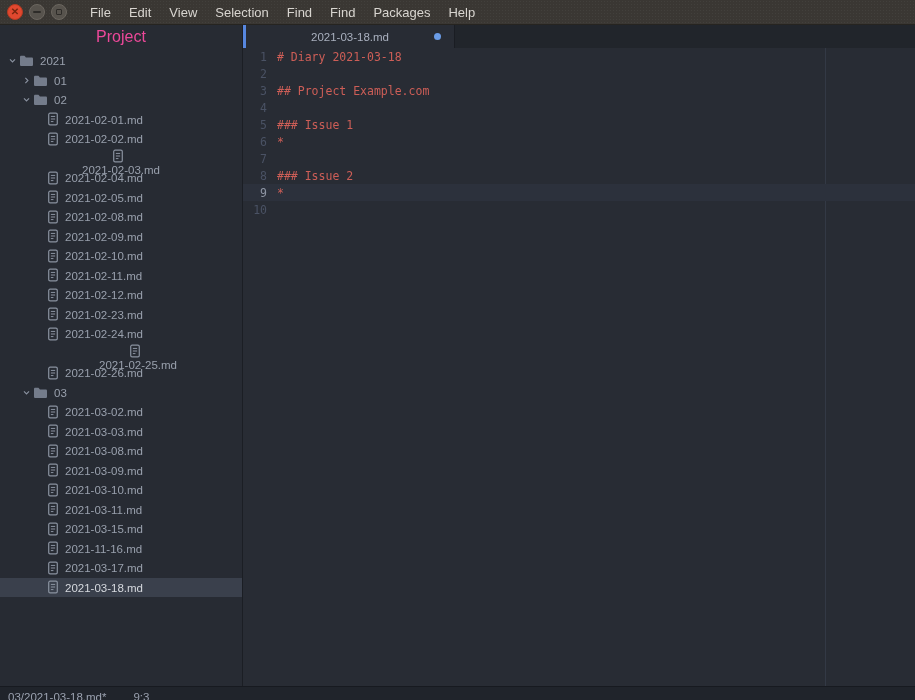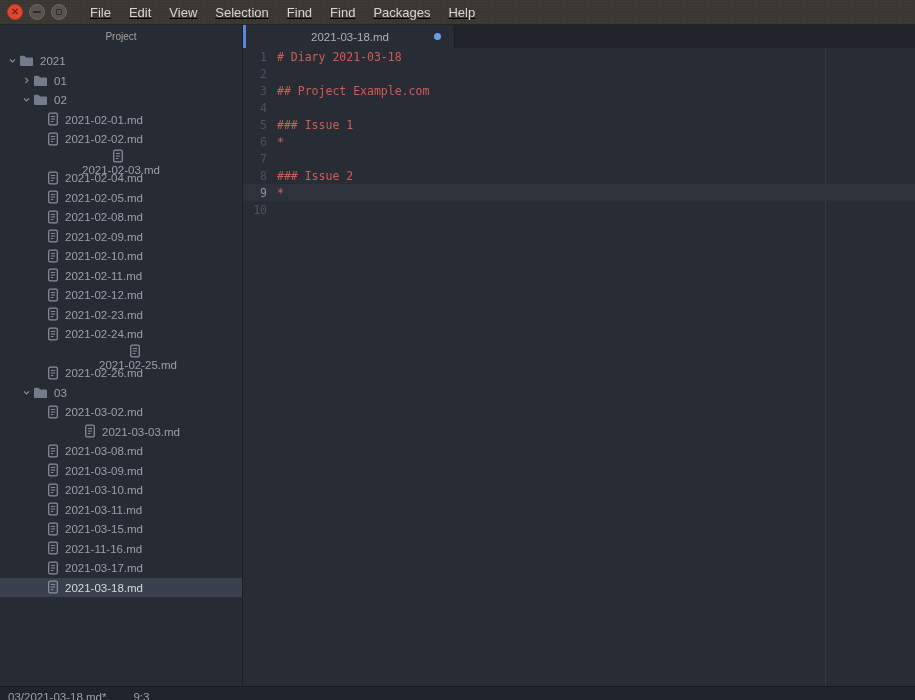--- a/index.html
+++ b/index.html
@@ -24,21 +24,21 @@
   .menu-item { color:#d8d5d0; font-size:13px; padding:0 9px; height:25px;
                display:flex; align-items:center; }
 
   
   .main { position:absolute; top:25px; left:0; right:0; bottom:14px; display:flex; }
 
   
   .sidebar { width:243px; min-width:243px; background:#272b33;
              border-right:1px solid #1b1e24; overflow:hidden; }
   .panel-header { height:23px; display:flex; align-items:center; justify-content:center;
-                  color:#a3a3a3; font-size:10px; }
+                  color:#ec4899; font-size:16px; }
   .tree { padding-top:3px; }
   .tree-row { height:19.5px; display:flex; align-items:center; color:#99a0ad;
               font-size:11.5px; white-space:nowrap; }
   .tree-row.selected { background:#3a404c; color:#d6d9df; }
   .chev { width:13px; display:flex; align-items:center; justify-content:center; }
   .chev svg { display:block; }
   .spacer { width:13px; }
   .tree-ico { display:flex; align-items:center; margin-right:6px; }
   .tree-label { padding-top:1px; }
 
@@ -76,21 +76,21 @@
 <div class="menubar">
   <div class="win-controls">
     <div class="wbtn close">✕</div>
     <div class="wbtn min">
         <div class="bar"></div>
       </div>
     <div class="wbtn max">
         <div class="sq"></div>
       </div>
   </div>
-  <div id="menu-items" style="display:flex;text-decoration:underline;">
+  <div id="menu-items" style="display:flex;">
       <div class="menu-item">File</div>
       <div class="menu-item">Edit</div>
       <div class="menu-item">View</div>
       <div class="menu-item">Selection</div>
       <div class="menu-item">Find</div>
       <div class="menu-item">Find</div>
       <div class="menu-item">Packages</div>
       <div class="menu-item">Help</div>
     </div>
 </div>
@@ -326,21 +326,21 @@
           <span class="tree-ico">
             <svg width="12" height="14" viewBox="0 0 14 16">
               <rect x="2" y="1.2" width="10" height="13.6" rx="1.6" fill="none" stroke="#8a92a0" stroke-width="1.4"></rect>
               <line x1="4.5" y1="5" x2="9.5" y2="5" stroke="#8a92a0" stroke-width="1.2"></line>
               <line x1="4.5" y1="8" x2="9.5" y2="8" stroke="#8a92a0" stroke-width="1.2"></line>
               <line x1="4.5" y1="11" x2="7.5" y2="11" stroke="#8a92a0" stroke-width="1.2"></line>
             </svg>
           </span>
           <span class="tree-label">2021-03-02.md</span>
         </div>
-        <div class="tree-row" style="padding-left: 34px; margin-left: 37px;">
+        <div class="tree-row" style="padding-left: 34px;">
           <span class="spacer"></span>
           <span class="tree-ico">
             <svg width="12" height="14" viewBox="0 0 14 16">
               <rect x="2" y="1.2" width="10" height="13.6" rx="1.6" fill="none" stroke="#8a92a0" stroke-width="1.4"></rect>
               <line x1="4.5" y1="5" x2="9.5" y2="5" stroke="#8a92a0" stroke-width="1.2"></line>
               <line x1="4.5" y1="8" x2="9.5" y2="8" stroke="#8a92a0" stroke-width="1.2"></line>
               <line x1="4.5" y1="11" x2="7.5" y2="11" stroke="#8a92a0" stroke-width="1.2"></line>
             </svg>
           </span>
           <span class="tree-label">2021-03-03.md</span>

